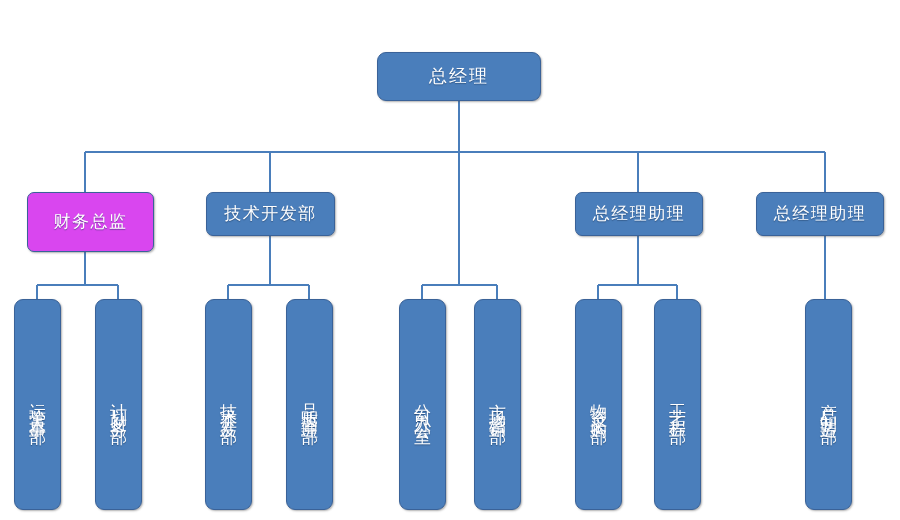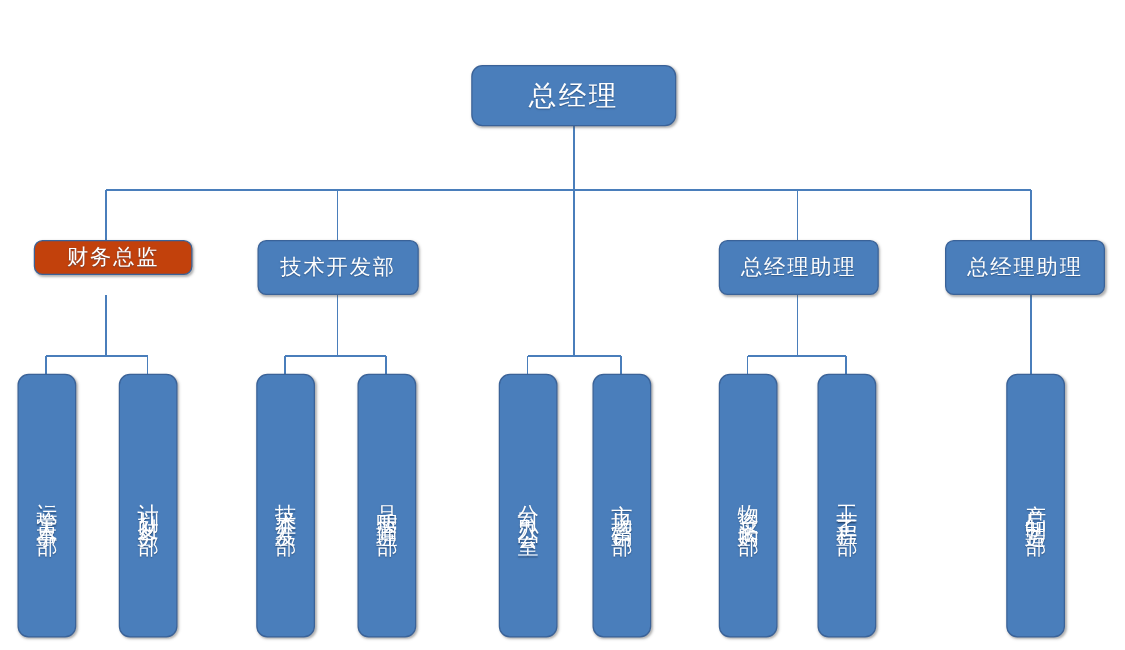--- a/index.html
+++ b/index.html
@@ -39,21 +39,21 @@
   .node-label {
     display: block;
     line-height: 1.15;
     letter-spacing: 1px;
     text-shadow: 0 1px 1px rgba(30, 55, 90, 0.55);
   }
   .node.level-top {
     border-radius: 9px;
   }
   .node.level-top .node-label {
-    font-size: 22px;
+    font-size: 18px;
     letter-spacing: 2px;
   }
   .node.level-mid .node-label {
     font-size: 17px;
     letter-spacing: 1.5px;
   }
   .node.level-dept {
     border-radius: 9px;
     align-items: center;
   }
@@ -90,21 +90,21 @@
       <line x1="497" y1="285" x2="497" y2="299" stroke="#4a7ebb" stroke-width="1.4" shape-rendering="crispEdges"></line>
       <line x1="638" y1="236" x2="638" y2="285" stroke="#4a7ebb" stroke-width="1.4" shape-rendering="crispEdges"></line>
       <line x1="598" y1="285" x2="677" y2="285" stroke="#4a7ebb" stroke-width="1.4" shape-rendering="crispEdges"></line>
       <line x1="598" y1="285" x2="598" y2="299" stroke="#4a7ebb" stroke-width="1.4" shape-rendering="crispEdges"></line>
       <line x1="677" y1="285" x2="677" y2="299" stroke="#4a7ebb" stroke-width="1.4" shape-rendering="crispEdges"></line>
       <line x1="825" y1="236" x2="825" y2="299" stroke="#4a7ebb" stroke-width="1.4" shape-rendering="crispEdges"></line>
     </svg>
 <div class="node level-top" style="left: 377px; top: 52px; width: 164px; height: 49px; background: rgb(74, 126, 187); border-color: rgb(58, 98, 152); color: rgb(255, 255, 255);">
       <span class="node-label">总经理</span>
     </div>
-    <div class="node level-mid" style="left: 27px; top: 192px; width: 127px; height: 28px; background: #c2410c; border-color: rgb(58, 98, 152); color: rgb(255, 255, 255);">
+    <div class="node level-mid" style="left: 27px; top: 192px; width: 127px; height: 60px; background: #d946ef; border-color: rgb(58, 98, 152); color: rgb(255, 255, 255);">
       <span class="node-label">财务总监</span>
     </div>
     <div class="node level-mid" style="left: 206px; top: 192px; width: 129px; height: 44px; background: rgb(74, 126, 187); border-color: rgb(58, 98, 152); color: rgb(255, 255, 255);">
       <span class="node-label">技术开发部</span>
     </div>
     <div class="node level-mid" style="left: 575px; top: 192px; width: 128px; height: 44px; background: rgb(74, 126, 187); border-color: rgb(58, 98, 152); color: rgb(255, 255, 255);">
       <span class="node-label">总经理助理</span>
     </div>
     <div class="node level-mid" style="left: 756px; top: 192px; width: 128px; height: 44px; background: rgb(74, 126, 187); border-color: rgb(58, 98, 152); color: rgb(255, 255, 255);">
       <span class="node-label">总经理助理</span>

